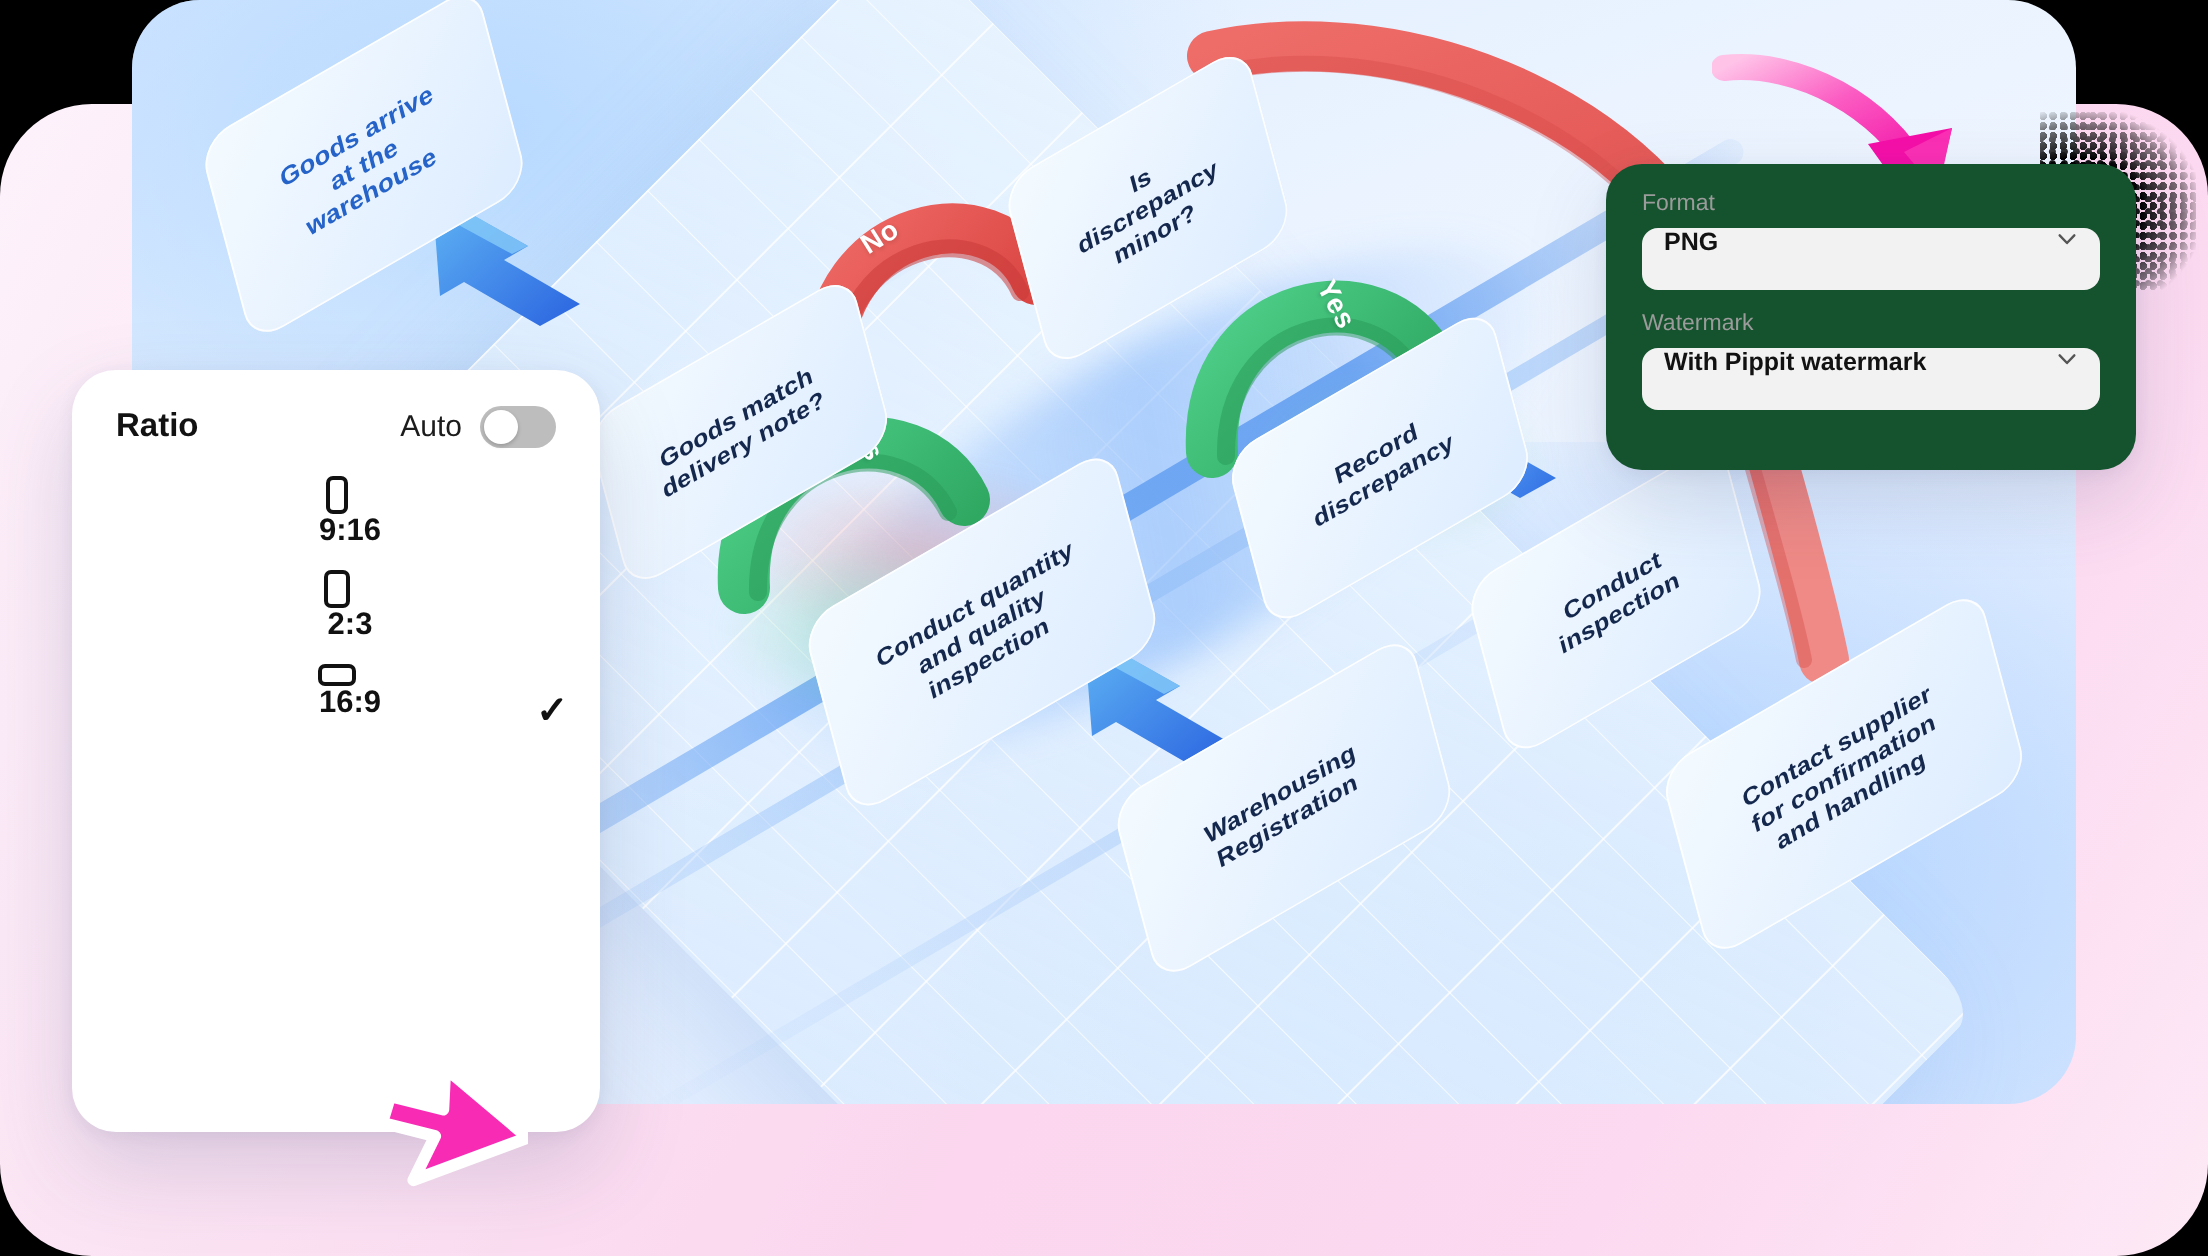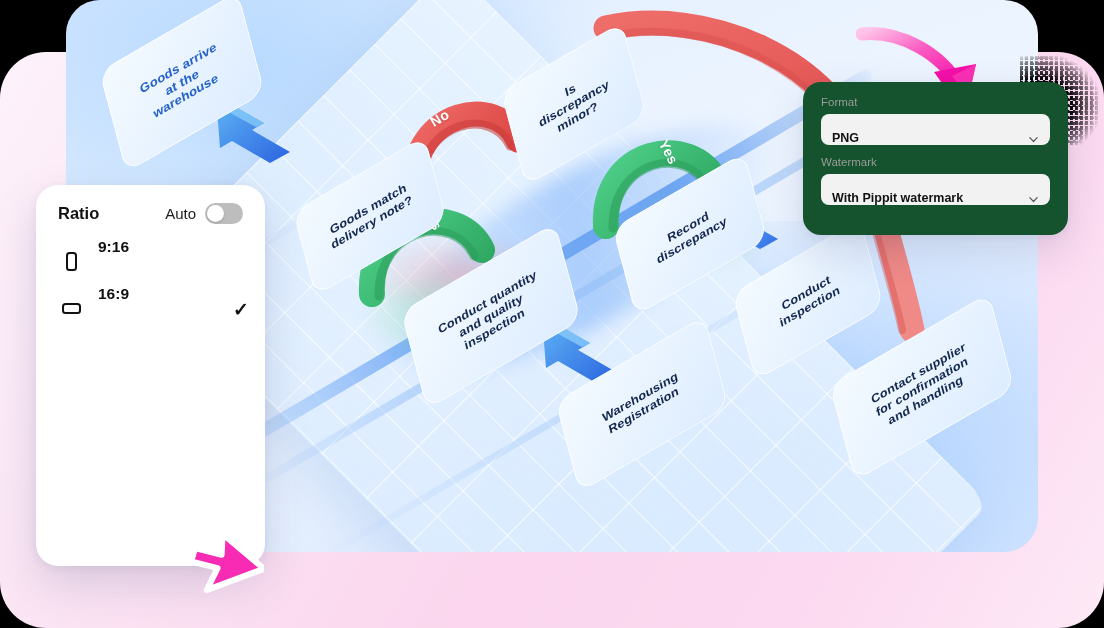--- a/index.html
+++ b/index.html
@@ -95,51 +95,51 @@
 
   
   .arc{ position:absolute; }
   .arc .lbl{
     position:absolute; color:#fff; font-weight:700; font-size:14px;
     letter-spacing:.3px; text-shadow:0 1px 2px rgba(0,0,0,.15);
   }
 
   
   .ratio-panel{
-    position:absolute; left:36px; top:185px; width:229px; height:381px;
+    position:absolute; left:36px; top:185px; width:264px; height:381px;
     background:#fff; border-radius:22px;
     box-shadow:0 18px 44px rgba(60,70,120,.18), 0 2px 8px rgba(60,70,120,.08);
     padding:18px 22px 8px 22px; z-index:40;
   }
   .ratio-head{ display:flex; align-items:center; justify-content:space-between; margin-bottom:14px; }
   .ratio-title{ font-size:16.5px; font-weight:700; color:#121212; }
   .auto-wrap{ display:flex; align-items:center; gap:9px; }
   .auto-lbl{ font-size:15px; color:#1c1c1c; }
   .toggle{ width:38px; height:21px; border-radius:11px; background:#bdbdbd; position:relative; }
   .toggle .knob{ position:absolute; left:2px; top:2px; width:17px; height:17px; border-radius:50%; background:#fff;
                  box-shadow:0 1px 2px rgba(0,0,0,.2); }
   .ratio-list{ display:flex; flex-direction:column; }
-  .ratio-item{ display:flex; height:47px; position:relative; }
+  .ratio-item{ display:flex; align-items:center; height:47px; position:relative;flex-direction:column; }
   .ratio-ico{ width:26px; display:flex; align-items:center; justify-content:center; }
   .ratio-ico i{ display:block; border:2.1px solid #111; border-radius:3.5px; }
   .ratio-txt{ font-size:15.5px; font-weight:700; color:#111; margin-left:14px; }
   .ratio-check{ position:absolute; right:-6px; top:50%; transform:translateY(-50%);
                 font-size:19px; color:#111; font-weight:700; line-height:1; }
 
   
   .export-panel{
     position:absolute; left:803px; top:82px; width:265px; height:153px;
     background:#14532d; border-radius:18px;
     box-shadow:0 16px 40px rgba(60,70,120,.17), 0 2px 8px rgba(60,70,120,.07);
     padding:14px 18px; z-index:40;
   }
   .field-label{ font-size:11.5px; color:#9b9b9b; margin-bottom:6px; }
   .select{
     height:31px; background:#f2f2f2; border-radius:8px;
-    display:flex; align-items:flex-end; justify-content:space-between;
+    display:flex; align-items:flex-start; justify-content:space-between;
     padding:0 11px; margin-bottom:11px;gap:12px;
   }
   .select span{ font-size:12.5px; font-weight:700; color:#121212; }
   .chev{ width:11px; height:11px; }
 
   
   .cursor{ position:absolute; z-index:60; }
   
   .big-arrow{ position:absolute; left:856px; top:16px; z-index:35; }
   
@@ -365,20 +365,26 @@
     </div>
     <div class="ratio-list" id="ratio-list">
         <div class="ratio-item">
           <div class="ratio-ico">
             <i style="width: 11px; height: 19px;"></i>
           </div>
           <div class="ratio-txt">9:16</div>
         </div>
         <div class="ratio-item">
           <div class="ratio-ico">
+            <i style="width: 13px; height: 19px;"></i>
+          </div>
+          <div class="ratio-txt">2:3</div>
+        </div>
+        <div class="ratio-item">
+          <div class="ratio-ico">
             <i style="width: 19px; height: 11px;"></i>
           </div>
           <div class="ratio-txt">16:9</div>
           <div class="ratio-check">✓</div>
         </div>
       </div>
   </div>
 
   <svg class="cursor" style="left:182px; top:524px;" width="82" height="84" viewBox="0 0 82 84">
     <g transform="rotate(128 41 42)">

